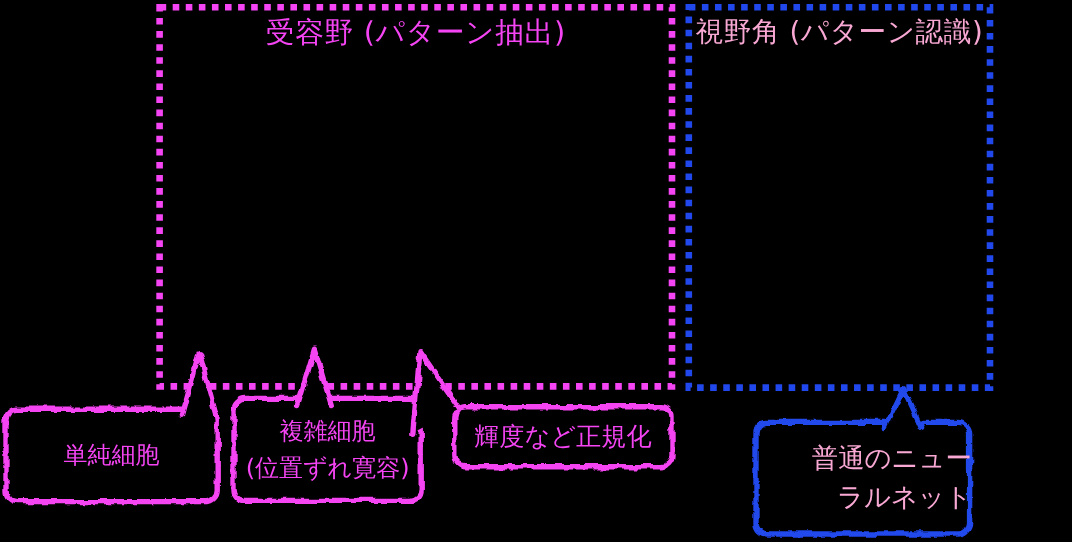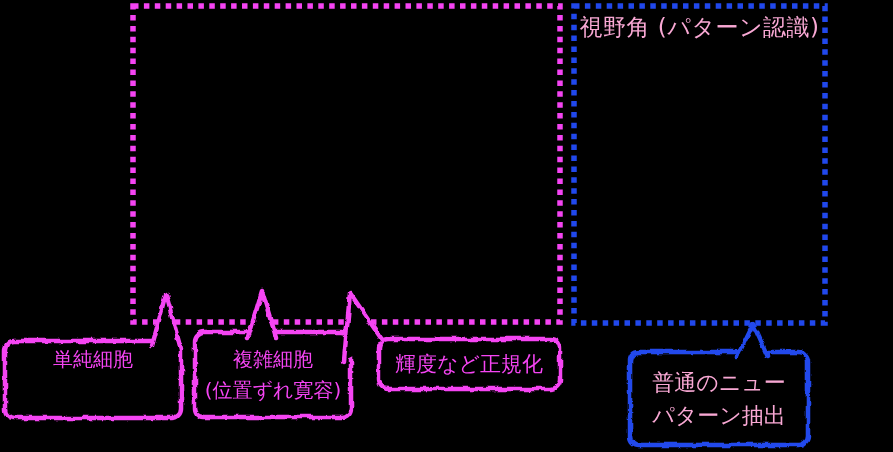--- a/index.html
+++ b/index.html
@@ -33,24 +33,24 @@
   .callout-label {
     position: absolute;
     display: flex;
     flex-direction: column;
     align-items: center;
     justify-content: center;
     text-align: center;
     white-space: nowrap;
   }
   .callout-label span { display: block; }
-  .c1 { left: 3px;   top: 319px; width: 180px; height: 81px; font-size: 20px; line-height: 31px; text-align: right; }
+  .c1 { left: 3px;   top: 339px; width: 180px; height: 81px; font-size: 20px; line-height: 31px; text-align: right; }
   .c2 { left: 193px; top: 330px; width: 160px; height: 89px; font-size: 20px; line-height: 31px; }
   .c3 { left: 377px; top: 337px; width: 184px; height: 53px; font-size: 21px; line-height: 26px; }
-  .c4 { left: 628px; top: 350px; width: 182px; height: 97px; font-size: 22px; line-height: 33px; }
+  .c4 { left: 628px; top: 350px; width: 182px; height: 97px; font-size: 22px; line-height: 33px; align-items: flex-end; }
   .t1 { left: 133px; top: 13px; width: 427px; }
   .t2 { left: 572px; top: 13px; width: 255px; font-size: 23px; }
 </style>
 </head>
 <body>
 
 <div class="stage">
 
   <svg class="shapes" width="893" height="452" viewBox="0 0 893 452">
     <defs>
@@ -80,34 +80,35 @@
         <path d="M344,361 L350,293 L383,341" fill="#000" stroke="#f544f3" stroke-width="4.5"></path>
       </g>
 
       <g>
         <rect x="630" y="352" width="178" height="93" rx="9" fill="#000" stroke="#2148ec" stroke-width="4.5"></rect>
         <path d="M737,357 L753,324 L768,357" fill="#000" stroke="#2148ec" stroke-width="4.5"></path>
       </g>
     </g>
   </svg>
 
+  <div class="region-title magenta-text t1">受容野 (パターン抽出)</div>
 
   <div class="region-title blue-text t2">視野角 (パターン認識)</div>
 
   <div class="callout-label magenta-text c1">
     <span>単純細胞</span>
   </div>
 
   <div class="callout-label magenta-text c3">
     <span>輝度など正規化</span>
   </div>
 
   <div class="callout-label magenta-text c2">
     <span>複雑細胞</span>
     <span>(位置ずれ寛容)</span>
   </div>
 
   <div class="callout-label blue-text c4">
     <span>普通のニュー</span>
-    <span>パターン抽出</span>
+    <span>ラルネット</span>
   </div>
 
 </div>
 
 </body></html>

